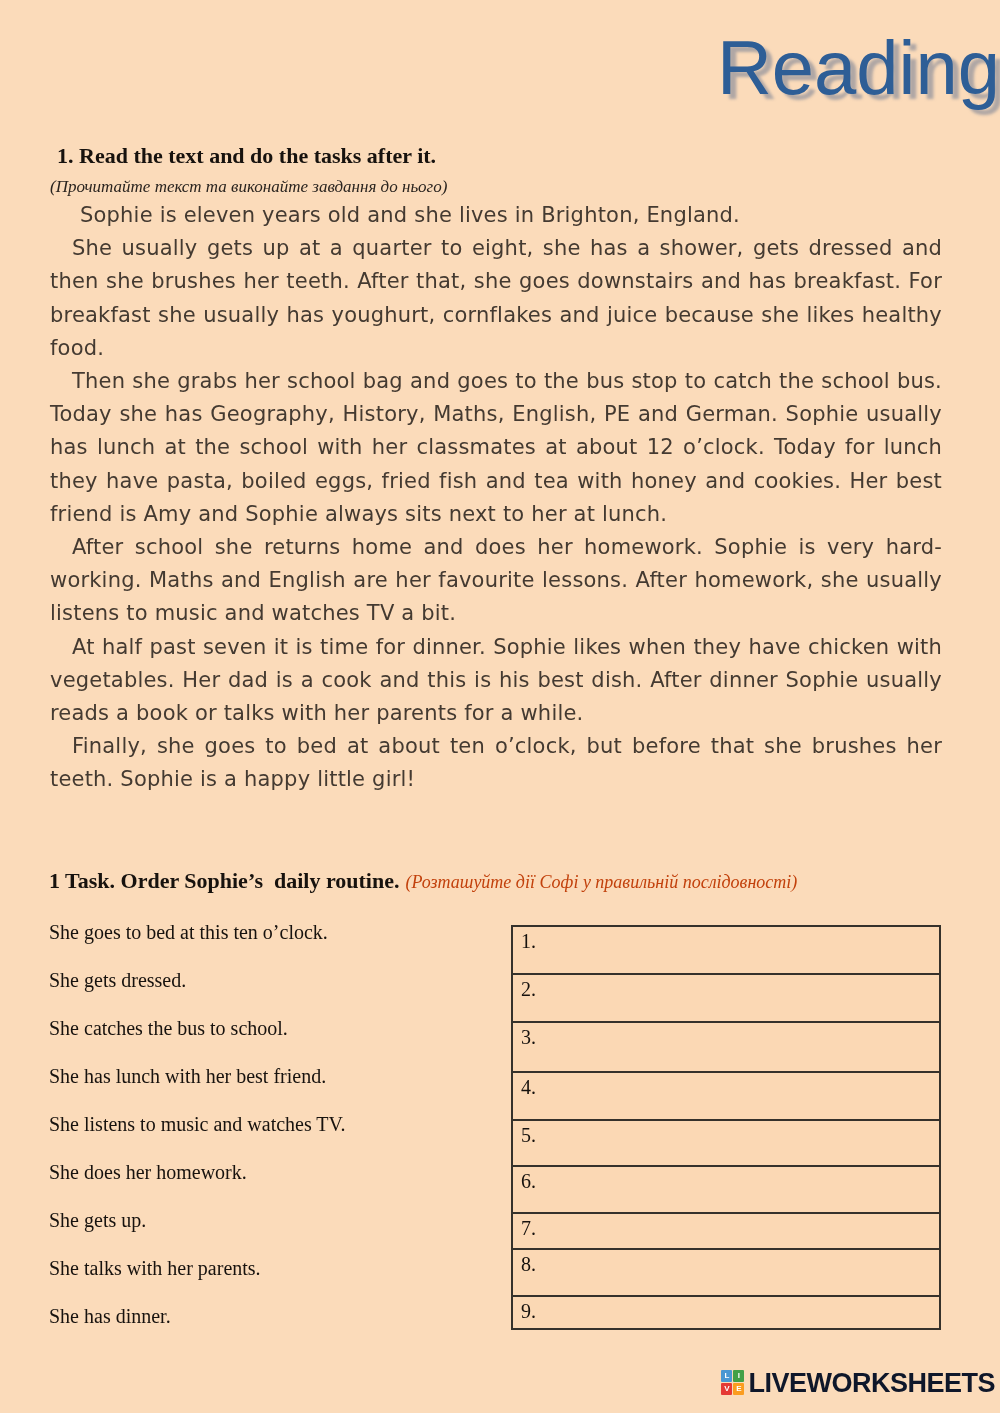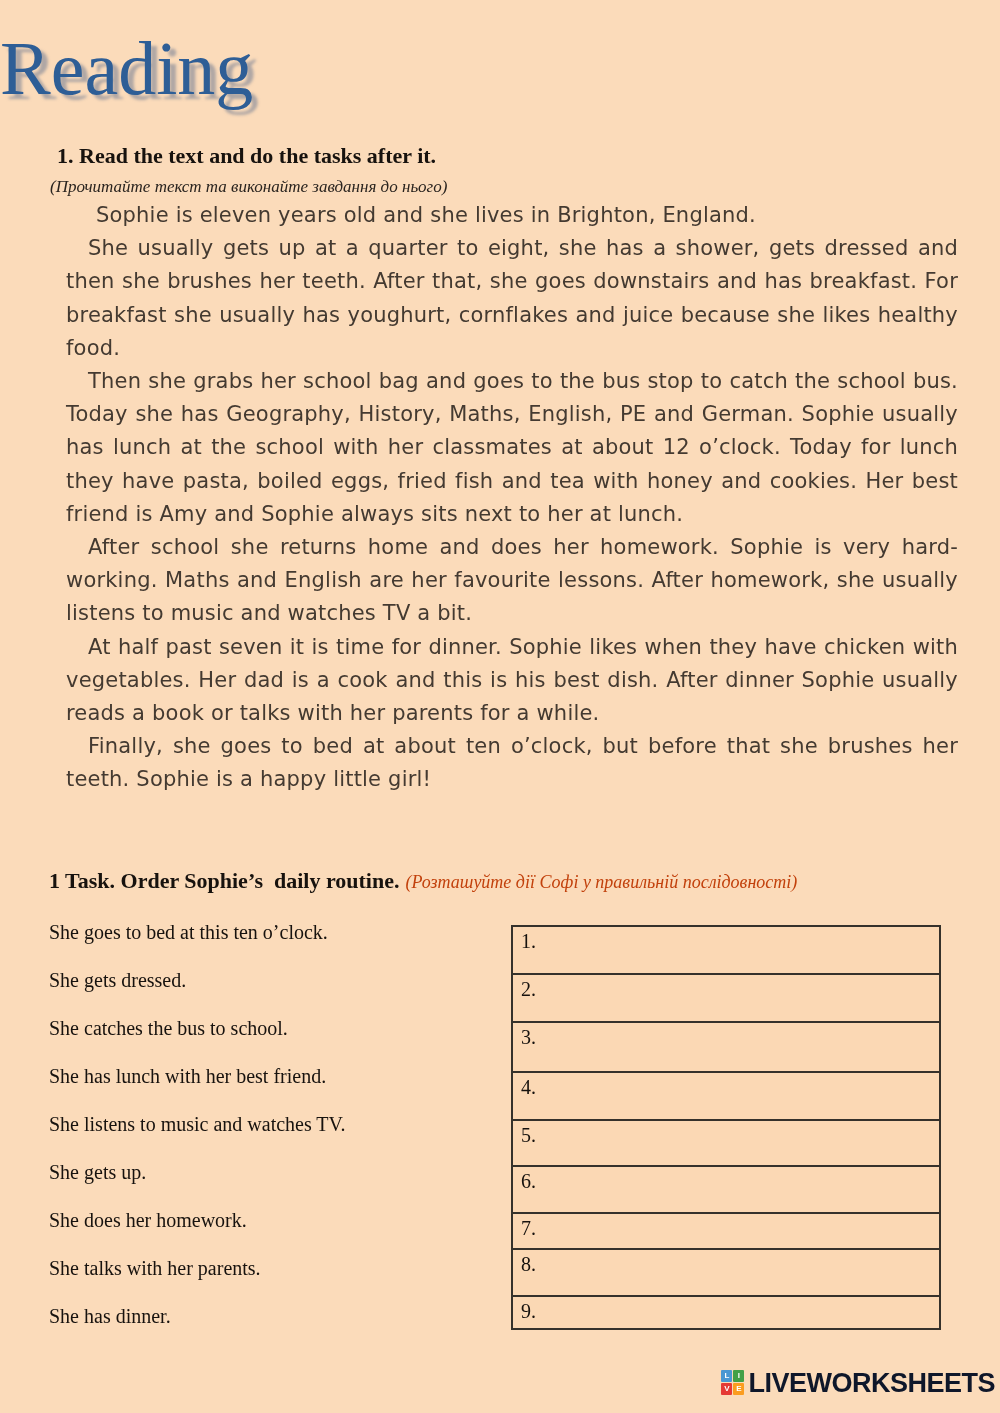--- a/index.html
+++ b/index.html
@@ -9,41 +9,41 @@
     font-family:"Liberation Serif", serif;
     color:#221c17;
     position:relative;
     overflow:hidden;
   }
   .page{position:absolute;inset:0;}
 
   
   .title{
     position:absolute;top:28px;left:0;width:1000px;
-    text-align:left;
-    font-family:Liberation Serif, serif;
+    text-align:right;
+    font-family:Liberation Sans, sans-serif;
     font-size:76px;line-height:80px;
     color:#2e5e96;
     text-shadow:6px 5px 3px rgba(125,132,150,0.6);
   }
 
   
   .ex1-heading{
     position:absolute;top:143px;left:57px;
     font-size:22px;font-weight:bold;color:#17120e;
     white-space:pre-wrap;
   }
   .ex1-subheading{
     position:absolute;top:177px;left:50px;
     font-size:17px;font-style:italic;color:#2a241f;
   }
 
   
   .reading-text{
-    position:absolute;top:199px;left:66px;width:892px;
+    position:absolute;top:199px;left:50px;width:892px;
     font-family:"DejaVu Sans", sans-serif;
     font-size:21px;line-height:33.2px;
     letter-spacing:0.2px;
     color:#443a31;
     text-align:justify;
   }
   .reading-text p{margin:0;text-indent:22px;}
   .reading-text p.first{text-indent:30px;}
 
   
@@ -140,22 +140,22 @@
   <div class="task-heading">
     <span class="bold">1 Task. Order Sophie’s  daily routine.</span><span class="ital">(Розташуйте дії Софі у правильній послідовності)</span>
   </div>
 
   <div class="sentence-list">
     <div class="sentence-item">She goes to bed at this ten o’clock.</div>
     <div class="sentence-item">She gets dressed.</div>
     <div class="sentence-item">She catches the bus to school.</div>
     <div class="sentence-item">She has lunch with her best friend.</div>
     <div class="sentence-item">She listens to music and watches TV.</div>
+    <div class="sentence-item">She does her homework.</div>
     <div class="sentence-item">She gets up.</div>
-    <div class="sentence-item">She does her homework.</div>
     <div class="sentence-item">She talks with her parents.</div>
     <div class="sentence-item">She has dinner.</div>
   </div>
 
   <div class="answer-table">
     <div class="ans-row">1.</div>
     <div class="ans-row">2.</div>
     <div class="ans-row">3.</div>
     <div class="ans-row">4.</div>
     <div class="ans-row">5.</div>

